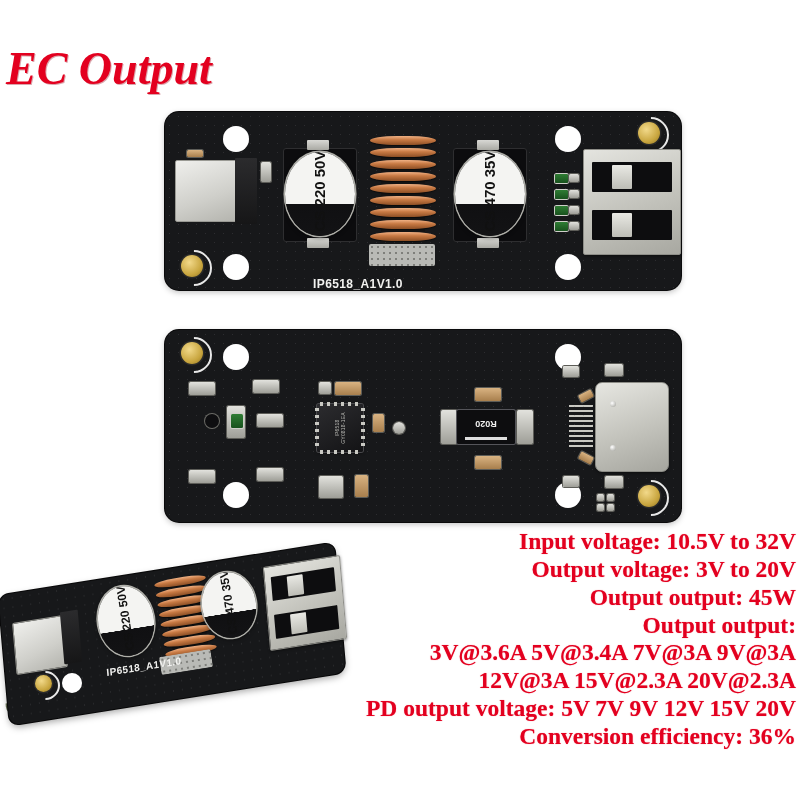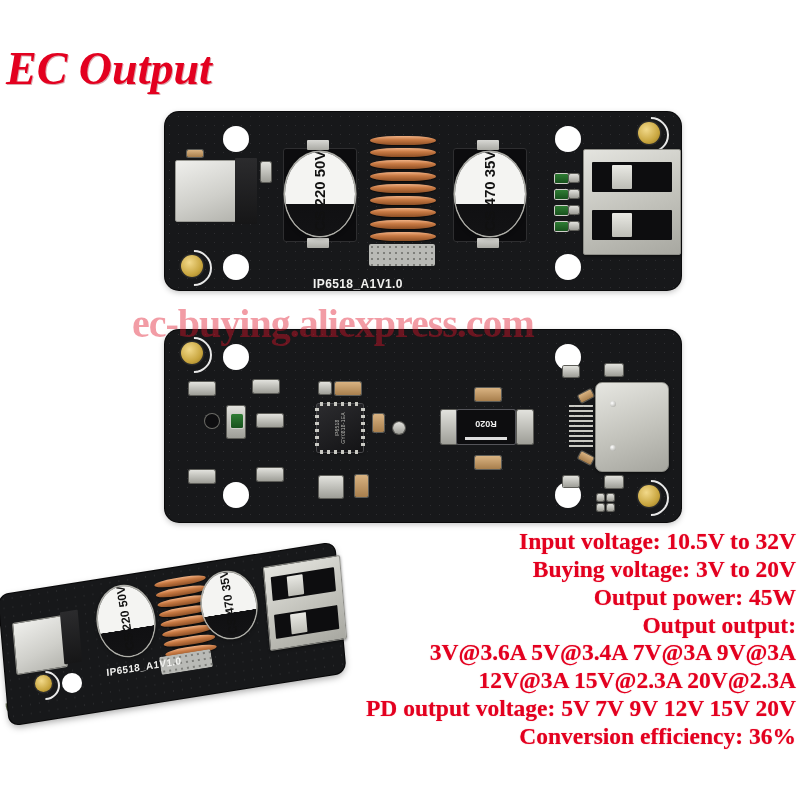--- a/index.html
+++ b/index.html
@@ -239,21 +239,20 @@
     <div class="usb-a" style="left:418px;top:37px;width:96px;height:104px;">
       <div class="usb-slot" style="left:8px;top:12px;width:80px;height:30px;"></div>
       <div class="usb-tongue" style="left:28px;top:15px;width:20px;height:24px;"></div>
       <div class="usb-slot" style="left:8px;top:60px;width:80px;height:30px;"></div>
       <div class="usb-tongue" style="left:28px;top:63px;width:20px;height:24px;"></div>
     </div>
 
     <div class="silk" style="left:148px;top:165px;">IP6518_A1V1.0</div>
   </div>
 
-  <div class="watermark">ec-buying.aliexpress.com</div>
 
   <div class="pcb bot">
     <div class="hole" style="left:58px;top:14px;width:26px;height:26px;"></div>
     <div class="hole" style="left:390px;top:14px;width:26px;height:26px;"></div>
     <div class="hole" style="left:58px;top:152px;width:26px;height:26px;"></div>
     <div class="hole" style="left:390px;top:152px;width:26px;height:26px;"></div>
     <div class="pad-gold" style="left:16px;top:12px;width:22px;height:22px;"></div>
     <div class="pad-ring" style="left:11px;top:7px;width:32px;height:32px;"></div>
     <div class="pad-gold" style="left:473px;top:155px;width:22px;height:22px;"></div>
     <div class="pad-ring" style="left:468px;top:150px;width:32px;height:32px;"></div>
@@ -389,22 +388,22 @@
       <div class="usb-tongue" style="left:22px;top:12px;width:16px;height:20px;"></div>
       <div class="usb-slot" style="left:6px;top:48px;width:64px;height:24px;"></div>
       <div class="usb-tongue" style="left:22px;top:50px;width:16px;height:20px;"></div>
     </div>
 
     <div class="layer silk" style="left:106px;top:116px;font-size:10px;transform:rotate(-9deg) skewX(-4deg);">IP6518_A1V1.0</div>
   </div>
 
   <div class="specs">
     <div>Input voltage: 10.5V to 32V</div>
-    <div>Buying voltage: 3V to 20V</div>
-    <div>Output power: 45W</div>
+    <div>Output voltage: 3V to 20V</div>
+    <div>Output output: 45W</div>
     <div>Output output:</div>
     <div>3V@3.6A  5V@3.4A 7V@3A 9V@3A</div>
     <div>12V@3A 15V@2.3A 20V@2.3A</div>
     <div>PD output voltage: 5V 7V 9V 12V 15V 20V</div>
     <div>Conversion efficiency: 36%</div>
   </div>
 
 </div>
 
 </body></html>

